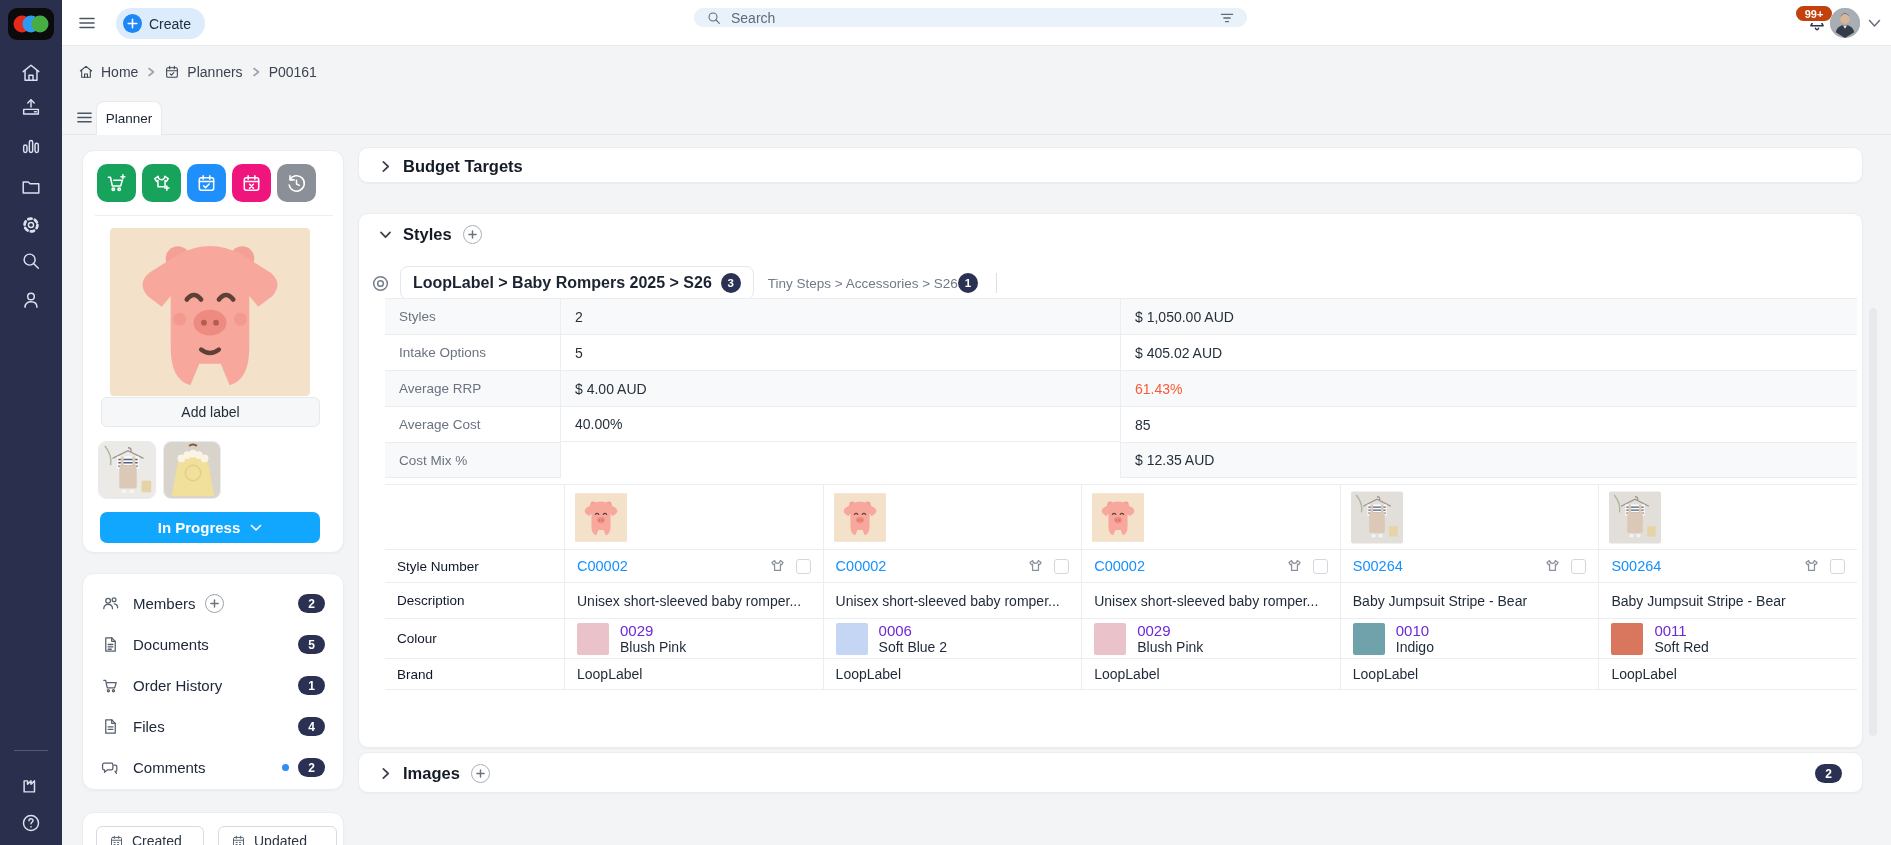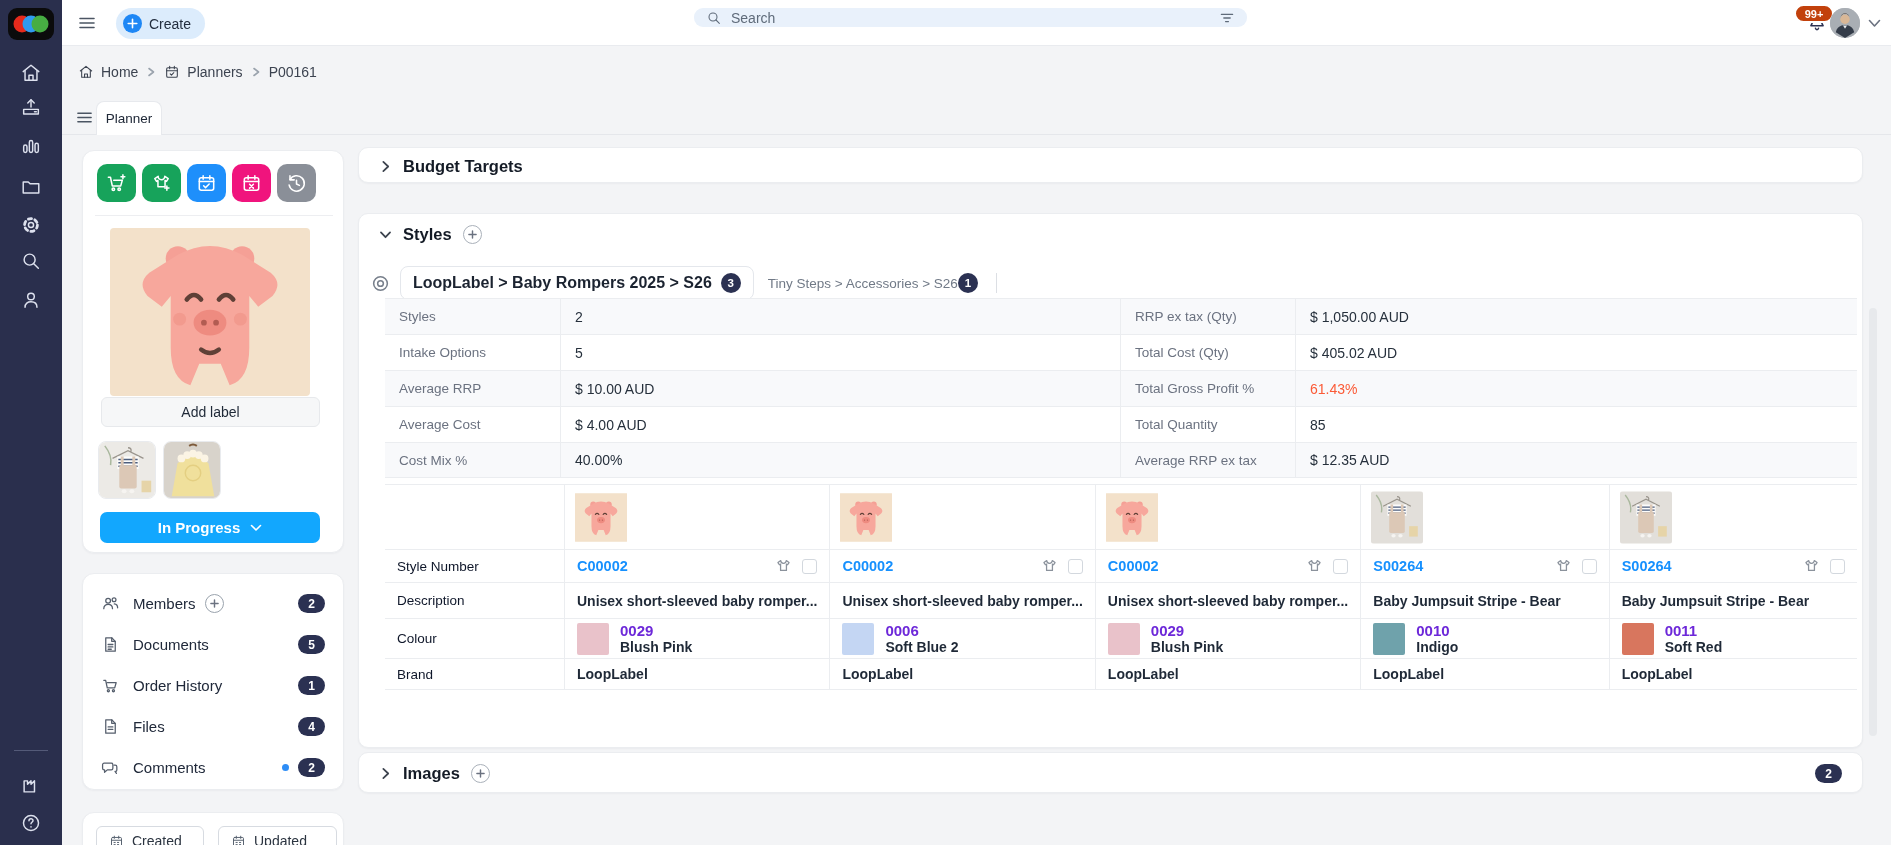--- a/index.html
+++ b/index.html
@@ -94,21 +94,21 @@
   .sc.val { width:560px; color:#26303c; border-left:1px solid #ebedf0; }
   .sc.lab2 { width:175px; color:#6b7280; font-size:13.5px; border-left:1px solid #ebedf0; }
   .sc.val2 { flex:1; color:#26303c; border-left:1px solid #ebedf0; }
   .warn { color:#fb5a36 !important; }
   .sc.lab > div, .sc.lab2 > div { font-size:13.5px; }
 
   
   .stable { position:absolute; left:26px; top:270px; width:1472px; display:flex; }
   .stcol { display:flex; flex-direction:column; }
   .stcol.labels { width:179px; }
-  .stcol.prod { flex:1; border-left:1px solid #ebedf0;font-weight:bold; }
+  .stcol.prod { flex:1; border-left:1px solid #ebedf0; }
   .stcell { border-top:1px solid #ebedf0; display:flex; align-items:center; padding:0 12px; background:#fff; }
   .stcol > .stcell:last-child { border-bottom:1px solid #ebedf0; }
   .h-img { height:65px; } .h-style { height:33px; } .h-desc { height:36px; } .h-col { height:40px; } .h-brand { height:32px; }
   .rowlab { font-size:13.5px; color:#0f172a; }
   .thumb { width:52px; height:53px; border-radius:3px; overflow:hidden; margin-left:-2px; }
   .style-link { font-size:14.5px; color:#1690fe; cursor:pointer; text-decoration:none; }
   .strow-right { margin-left:auto; display:flex; align-items:center; gap:9px; }
   .shirt-mini { width:19px; height:19px; color:#8b929c; cursor:pointer; }
   .cbx { width:15px; height:15px; border:1px solid #d3d8de; border-radius:3px; background:#fff; cursor:pointer; }
   .desc-txt { font-size:14px; color:#1f2937; white-space:nowrap; overflow:hidden; }
@@ -517,30 +517,22 @@
       <div class="sc lab">
         <div>Styles</div>
         <div>Intake Options</div>
         <div>Average RRP</div>
         <div>Average Cost</div>
         <div>Cost Mix %</div>
       </div>
       <div class="sc val">
         <div>2</div>
         <div>5</div>
-        <div>$ 10.00 AUD</div>
         <div>$ 4.00 AUD</div>
         <div>40.00%</div>
-      </div>
-      <div class="sc lab2">
-        <div>RRP ex tax (Qty)</div>
-        <div>Total Cost (Qty)</div>
-        <div>Total Gross Profit %</div>
-        <div>Total Quantity</div>
-        <div>Average RRP ex tax</div>
       </div>
       <div class="sc val2">
         <div>$ 1,050.00 AUD</div>
         <div>$ 405.02 AUD</div>
         <div class="warn">61.43%</div>
         <div>85</div>
         <div>$ 12.35 AUD</div>
       </div>
     </div>
 

